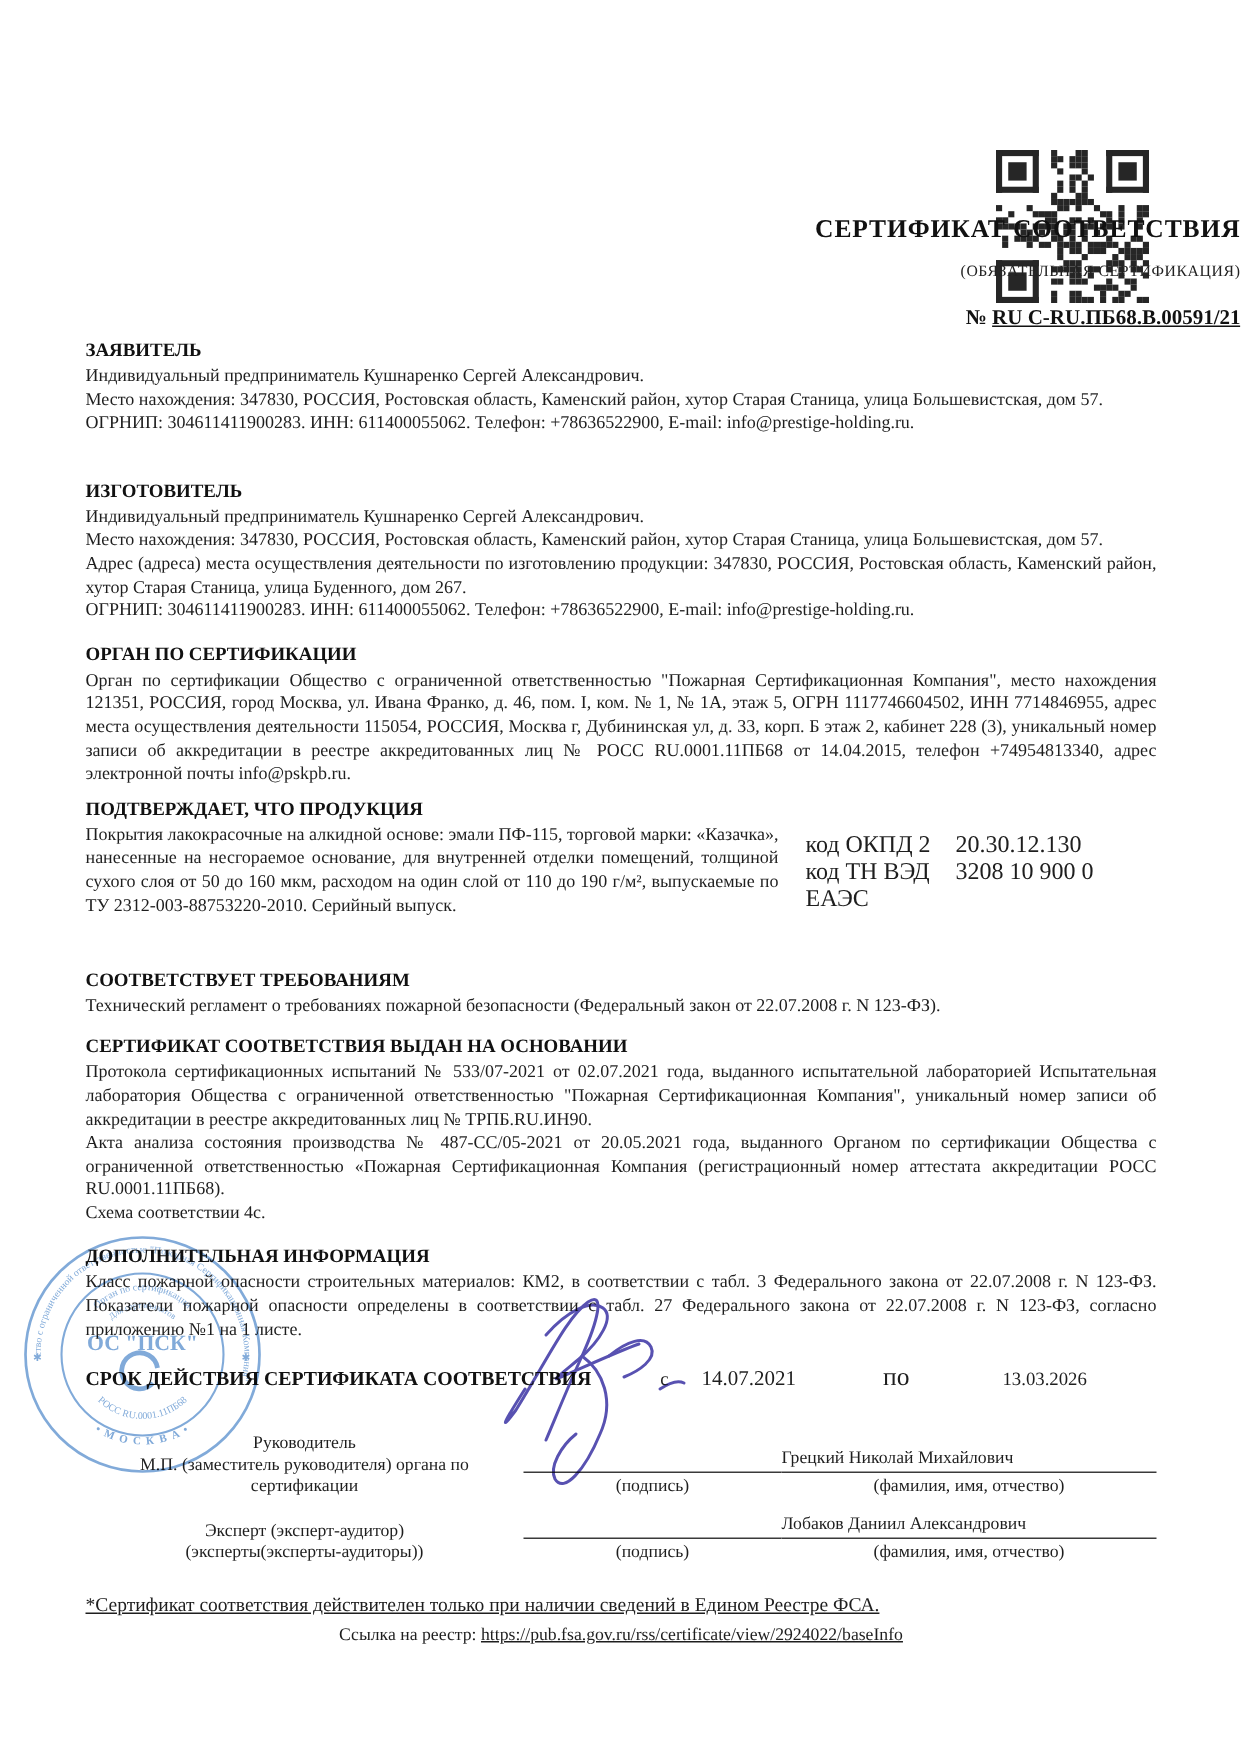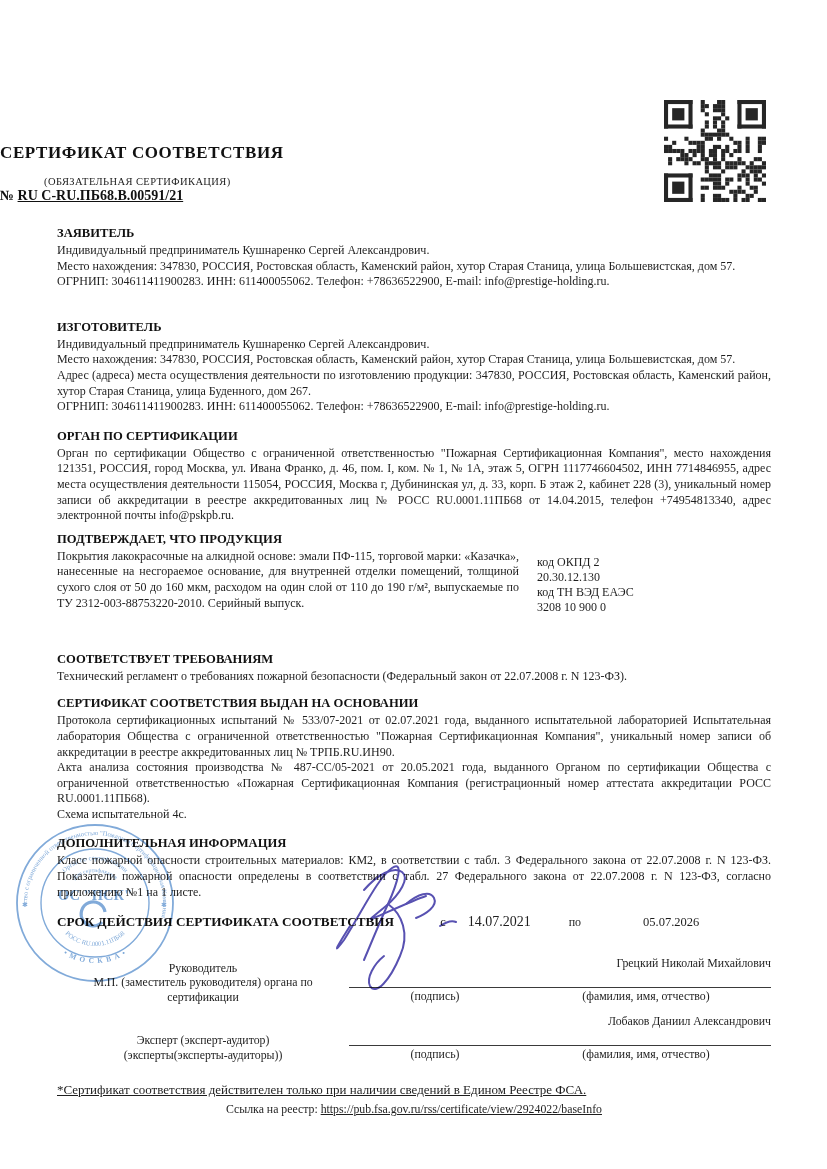--- a/index.html
+++ b/index.html
@@ -1,50 +1,50 @@
 <!DOCTYPE html>
 <html><head>
 <meta charset="utf-8">
 <style>
   html,body{margin:0;padding:0;background:#ffffff;}
   .page{position:relative;width:827px;height:1169px;background:#fff;overflow:hidden;
         font-family:"Liberation Serif",serif;color:#1e1e1e;}
   
-  .header{position:absolute;top:0;left:0;width:100%;text-align:left;}
+  .header{position:absolute;top:0;left:0;width:100%;text-align:right;}
   .doc-title{margin-top:143px;font-size:17px;font-weight:bold;letter-spacing:.6px;color:#111;}
   .doc-sub{margin-top:13px;font-size:10.5px;letter-spacing:.4px;color:#222;padding-left:44px;}
-  .doc-num{margin-top:1px;font-size:14px;font-weight:bold;color:#111;}
+  .doc-num{margin-top:18px;font-size:14px;font-weight:bold;color:#111;}
   .doc-num .num{text-decoration:underline;}
   
   .sheet{position:absolute;left:57px;top:226px;width:714px;}
   .sec h3{font-size:12.6px;margin:0 0 2px 0;color:#111;}
   .sec p{margin:0;font-size:12px;line-height:15.6px;text-align:justify;}
   .mt-manu{margin-top:30px;} .mt-organ{margin-top:14px;} .mt-prod{margin-top:8px;}
   .mt-req{margin-top:26px;} .mt-basis{margin-top:12px;} .mt-add{margin-top:14px;}
   .mt-valid{margin-top:14px;} .mt-sign{margin-top:26px;} .mt-foot{margin-top:20px;}
   .prod-grid{display:flex;}
   .prod-text{width:462px;flex:none;}
   .codes{flex:1;margin-left:18px;display:flex;flex-direction:column;justify-content:space-between;padding:6px 0 11px 0;}
-  .code-row{display:flex;font-size:12px;flex-direction:column;}
+  .code-row{display:flex;font-size:16px;}
   .code-label{width:100px;flex:none;}
   
   .validity{display:flex;align-items:baseline;}
   .validity .vh{font-size:13.2px;font-weight:bold;color:#111;}
   .validity .vf{margin-left:46px;font-size:12.5px;}
   .validity .vd1{margin-left:22px;font-size:14px;text-align:right;}
-  .validity .vt{margin-left:38px;font-size:12px;}
+  .validity .vt{margin-left:58px;font-size:17px;}
   .validity .vd2{margin-left:62px;font-size:12.5px;}
   
   .sigrow{display:grid;grid-template-columns:292px 172px 250px;font-size:11.8px;}
   .sigrow + .sigrow{margin-top:10px;}
   .sig-cell{display:flex;flex-direction:column;justify-content:flex-end;}
   .role{text-align:center;line-height:14.5px;}
   .sline{border-bottom:1.2px solid #3a3a3a;height:10px;}
   .cap{text-align:center;margin-top:1px;}
-  .name{text-align:right;padding-bottom:16px;border-bottom:1.2px solid #3a3a3a;}
+  .name{text-align:left;padding-bottom:2px;border-bottom:1.2px solid #3a3a3a;}
   
   .f-note{font-size:13px;margin:0;text-decoration:underline;}
   .f-link{font-size:11.8px;margin:4px 0 0 0;text-align:center;}
   .f-link a{color:#1e1e1e;text-decoration:underline;}
   
   .qr{position:absolute;left:664px;top:100px;width:102px;height:102px;}
   .stamp{position:absolute;left:12px;top:820px;width:166px;height:166px;
          mix-blend-mode:multiply;opacity:.92;pointer-events:none;}
   .signature-ink{position:absolute;left:330px;top:860px;width:160px;height:148px;
          mix-blend-mode:multiply;pointer-events:none;}
@@ -306,34 +306,34 @@
 
     <div class="sec mt-req">
       <h3>СООТВЕТСТВУЕТ ТРЕБОВАНИЯМ</h3>
       <p>Технический регламент о требованиях пожарной безопасности (Федеральный закон от 22.07.2008 г. N 123-ФЗ).</p>
     </div>
 
     <div class="sec mt-basis">
       <h3>СЕРТИФИКАТ СООТВЕТСТВИЯ ВЫДАН НА ОСНОВАНИИ</h3>
       <p>Протокола сертификационных испытаний № 533/07-2021 от 02.07.2021 года, выданного испытательной лабораторией Испытательная лаборатория Общества с ограниченной ответственностью "Пожарная Сертификационная Компания", уникальный номер записи об аккредитации в реестре аккредитованных лиц № ТРПБ.RU.ИН90.</p>
       <p>Акта анализа состояния производства № 487-СС/05-2021 от 20.05.2021 года, выданного Органом по сертификации Общества с ограниченной ответственностью «Пожарная Сертификационная Компания (регистрационный номер аттестата аккредитации РОСС RU.0001.11ПБ68).</p>
-      <p>Схема испытательной 4с.</p>
+      <p>Схема соответствии 4с.</p>
     </div>
 
     <div class="sec mt-add">
       <h3>ДОПОЛНИТЕЛЬНАЯ ИНФОРМАЦИЯ</h3>
       <p>Класс пожарной опасности строительных материалов: КМ2, в соответствии с табл. 3 Федерального закона от 22.07.2008 г. N 123-ФЗ. Показатели пожарной опасности определены в соответствии с табл. 27 Федерального закона от 22.07.2008 г. N 123-ФЗ, согласно приложению №1 на 1 листе.</p>
     </div>
 
     <div class="validity mt-valid">
       <span class="vh">СРОК ДЕЙСТВИЯ СЕРТИФИКАТА СООТВЕТСТВИЯ</span>
       <span class="vf">с</span>
       <span class="vd1">14.07.2021</span>
       <span class="vt">по</span>
-      <span class="vd2">05.07.2026</span>
+      <span class="vd2">13.03.2026</span>
     </div>
 
     <div class="mt-sign">
       <div class="sigrow">
         <div class="sig-cell">
           <div class="role">Руководитель</div>
           <div class="role">М.П. (заместитель руководителя) органа по</div>
           <div class="role">сертификации</div>
         </div>
         <div class="sig-cell">

